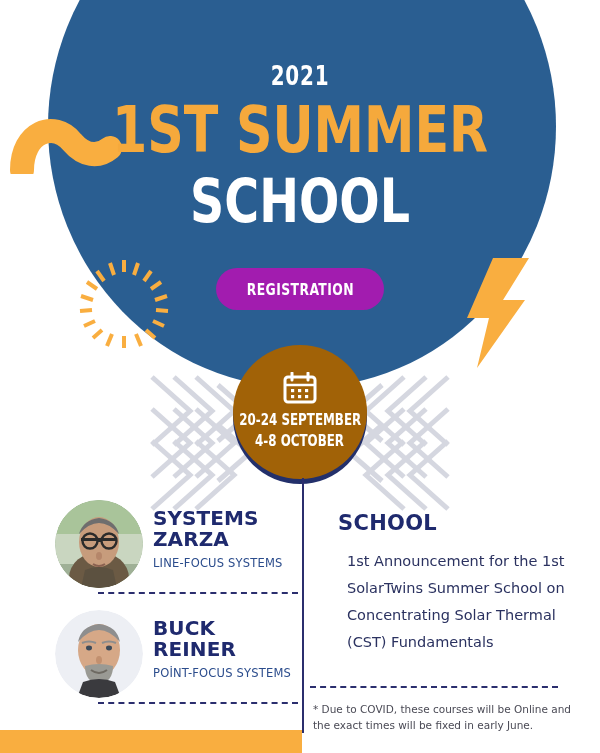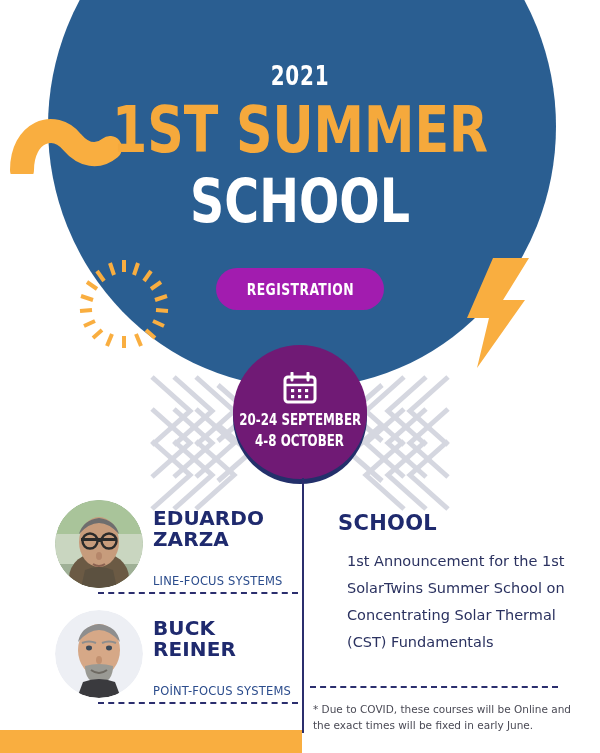--- a/index.html
+++ b/index.html
@@ -69,21 +69,21 @@
 
   
   #date-shadow {
     position:absolute; left:233px; top:350px;
     width:134px; height:134px; border-radius:50%;
     background:#23306B;
   }
   #date-circle {
     position:absolute; left:233px; top:345px;
     width:134px; height:134px; border-radius:50%;
-    background:#701a75;
+    background:#a16207;
     display:flex; flex-direction:column;
     align-items:center; justify-content:center;
     color:#ffffff;
     text-align:right;
   }
   #cal-icon { width:34px; height:32px; margin-bottom:6px; }
   .date-line {
     font-family:"DejaVu Sans Condensed","Liberation Sans Narrow","Liberation Sans", sans-serif;
     font-weight:700; font-size:15px; line-height:21px; white-space:nowrap;
     transform:scaleX(.88);
@@ -105,21 +105,21 @@
     overflow:hidden;
   }
   .sp-photo svg { display:block; }
   .sp-text { position:absolute; left:98px; top:8px; width:160px; }
   .sp-name {
     color:#1F2A6E;
     font-family:"DejaVu Sans","Liberation Sans", sans-serif;
     font-weight:700; font-size:20px; line-height:21px; letter-spacing:.1px;
   }
   .sp-role {
-    margin-top:24px; color:#2B4C8C;
+    margin-top:6px; color:#2B4C8C;
     font-family:"DejaVu Sans","Liberation Sans", sans-serif;
     font-weight:400; font-size:11.5px; letter-spacing:.2px;
   }
   .dash-h {
     position:absolute; left:98px; width:200px; height:0;
     border-top:2px dashed #2B2E6E;
   }
   #dash-0 { top:592px; }
   #dash-1 { top:702px; }
 
@@ -268,21 +268,21 @@
           <circle cx="35" cy="41" r="7.5" fill="none" stroke="#2B2B2B" stroke-width="2.4"></circle>
           <circle cx="54" cy="41" r="7.5" fill="none" stroke="#2B2B2B" stroke-width="2.4"></circle>
           <line x1="42.5" y1="41" x2="46.5" y2="41" stroke="#2B2B2B" stroke-width="2"></line>
           <ellipse cx="44" cy="56" rx="3" ry="4" fill="#B5866A"></ellipse>
           <path d="M38 64 Q44 68 50 64" stroke="#8A6150" stroke-width="1.8" fill="none"></path>
           <path d="M30 70 Q44 64 58 70 L62 88 L26 88Z" fill="#5C5140"></path>
         </g>
       </svg>
     </div>
     <div class="sp-text">
-      <div class="sp-name">EDUARDO</div>
+      <div class="sp-name">SYSTEMS</div>
       <div class="sp-name">ZARZA</div>
       <div class="sp-role">LINE-FOCUS SYSTEMS</div>
     </div>
   </div>
   <div class="dash-h" id="dash-0"></div>
 
   <div class="speaker" id="speaker-1">
     <div class="sp-photo">
       <svg width="88" height="88" viewBox="0 0 88 88">
         <defs>

